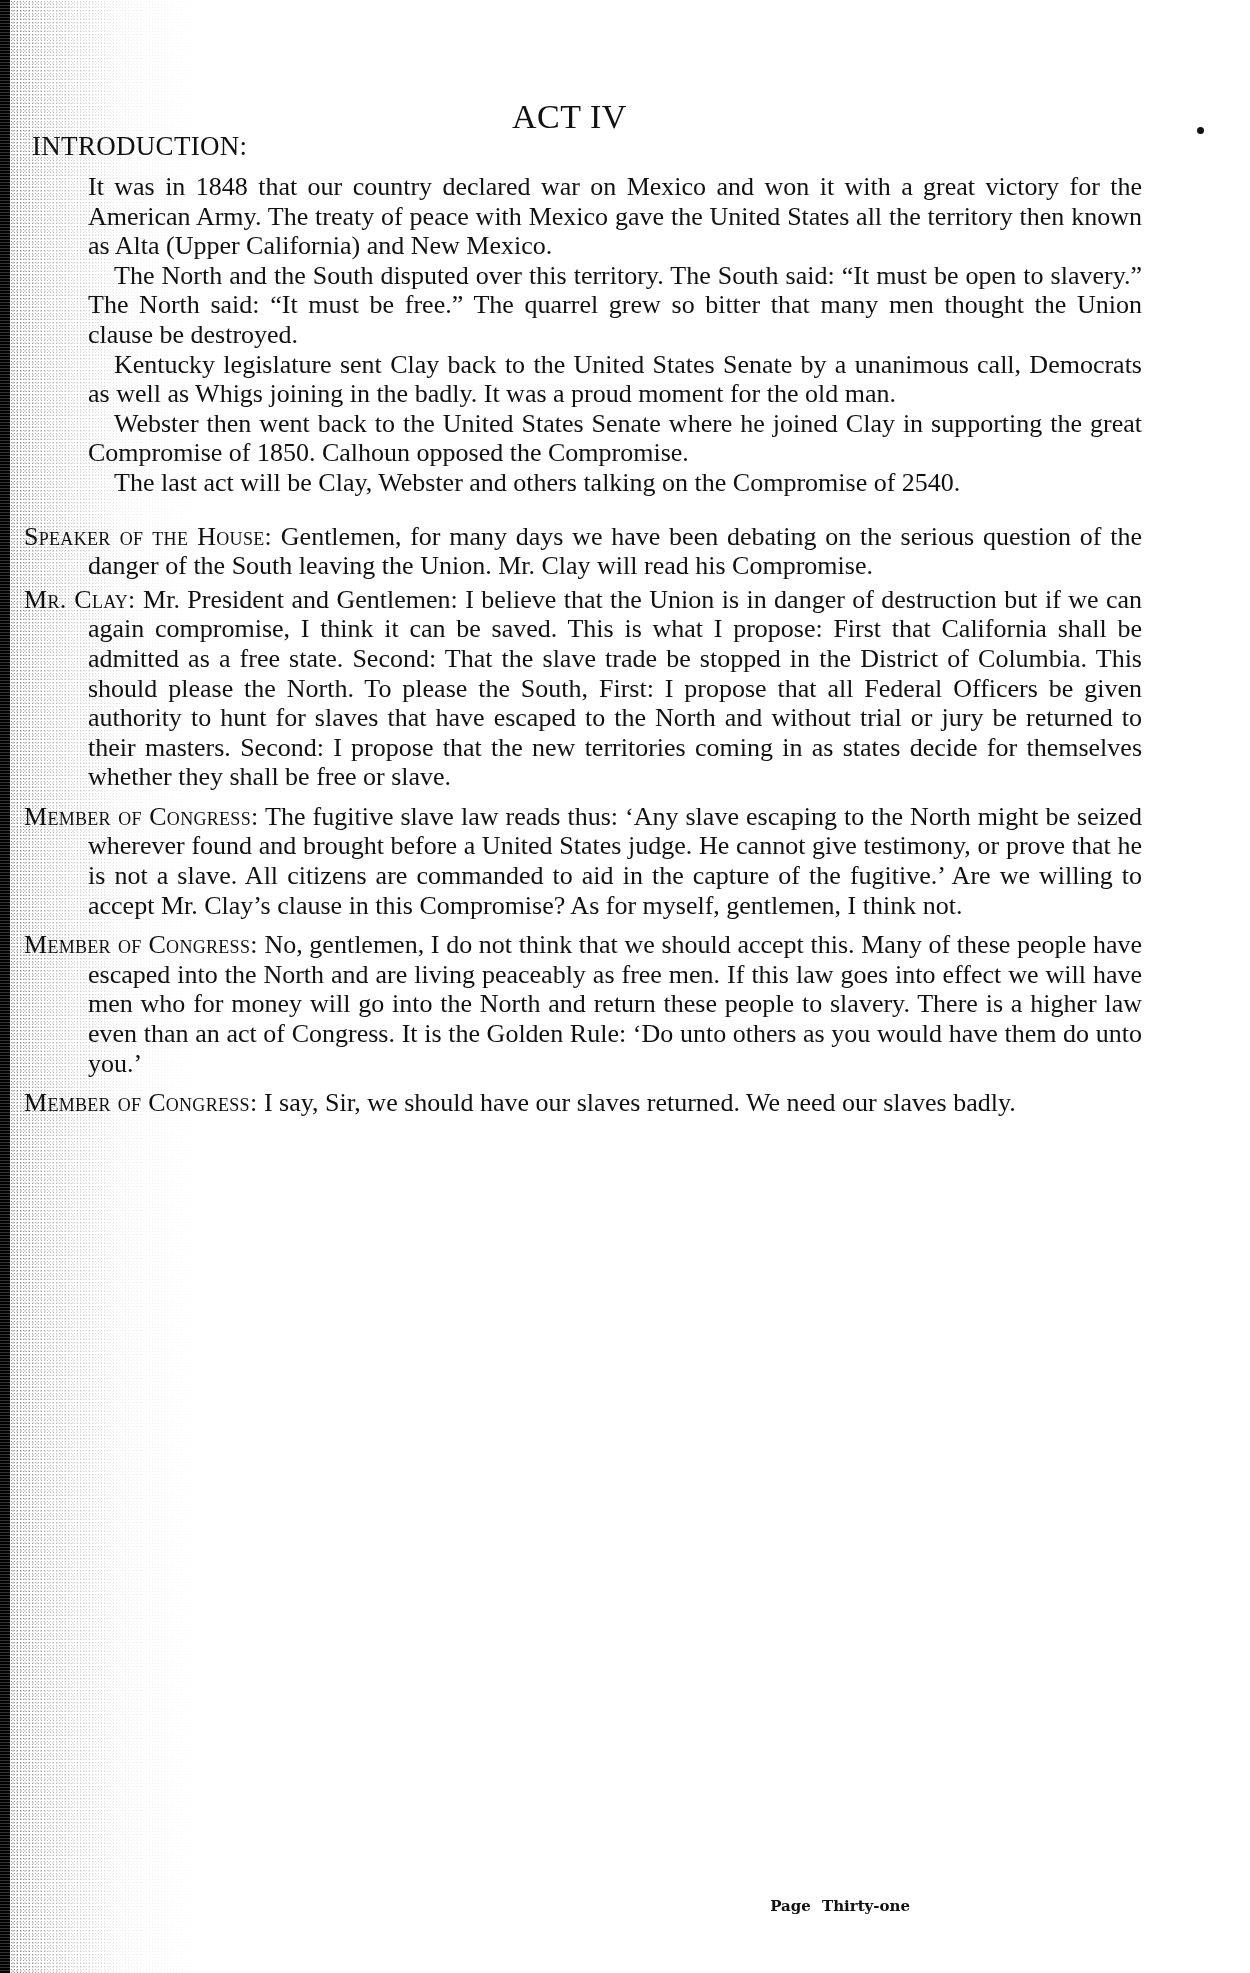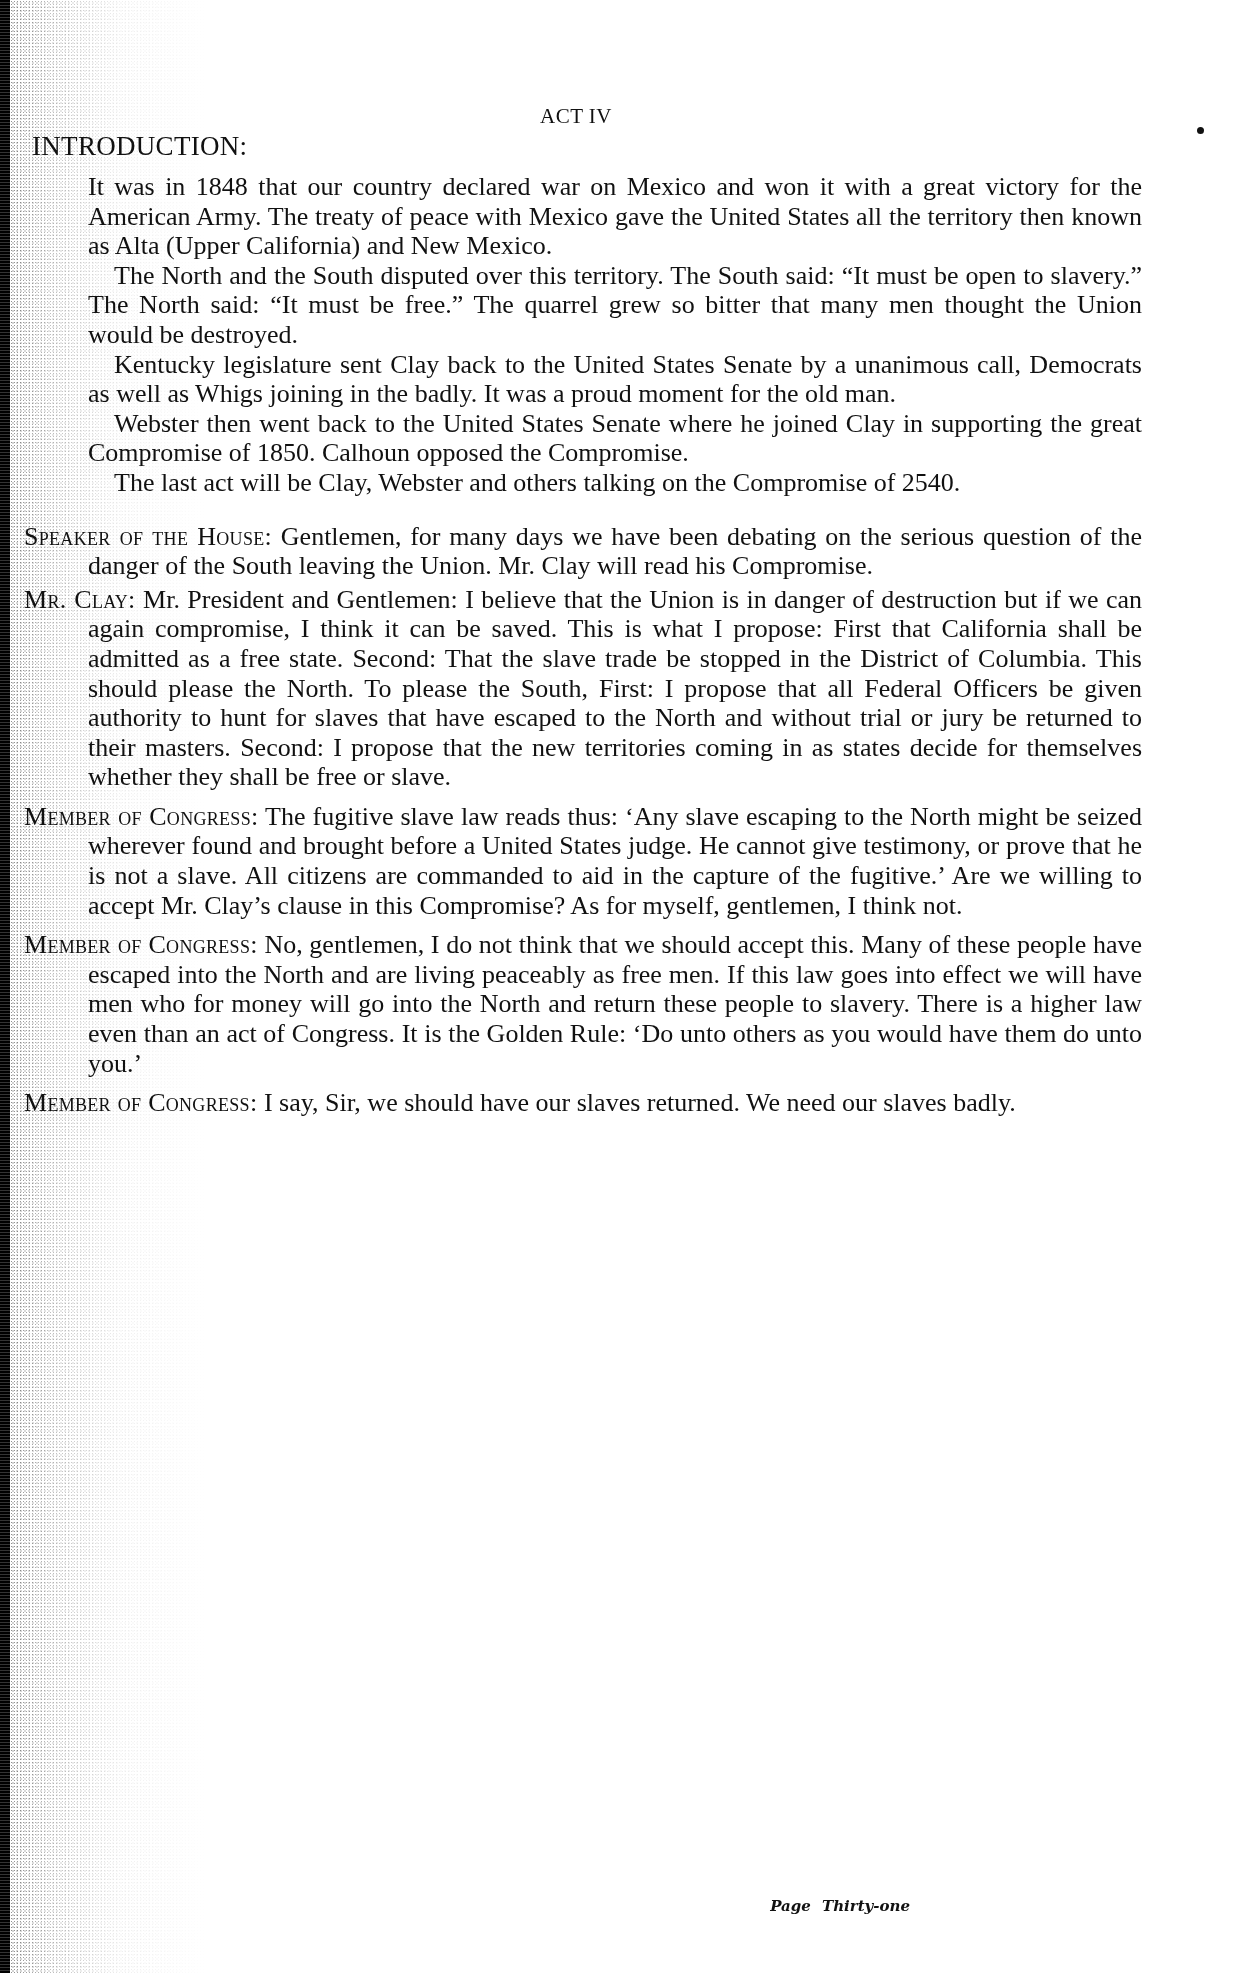--- a/index.html
+++ b/index.html
@@ -20,59 +20,58 @@
     -webkit-mask-image: linear-gradient(90deg, #000 0%, rgba(0,0,0,0.6) 20%, rgba(0,0,0,0.15) 55%, transparent 100%);
     mask-image: linear-gradient(90deg, #000 0%, rgba(0,0,0,0.6) 20%, rgba(0,0,0,0.15) 55%, transparent 100%);
     opacity: 0.8;
   }
   .speck { position: absolute; width: 7px; height: 7px; border-radius: 50%; background: #111; }
   .page {
     position: absolute; left: 16px; top: 0; width: 1130px;
     font-size: 26px; line-height: 29.6px;
   }
   .act-title {
-    position: absolute; left: 524px; top: 102px; font-size: 21px; letter-spacing: 0.5px;
+    position: absolute; left: 496px; top: 102px; font-size: 34px; letter-spacing: 0.5px;
   }
   .intro-heading {
     position: absolute; left: 16px; top: 132px; font-size: 27px; letter-spacing: 0.3px;
   }
   .body-block { position: absolute; left: 8px; top: 172px; width: 1118px; }
   .para {
     margin: 0; text-align: justify; text-align-last: left;
     padding-left: 64px; 
   }
   .para.indent { text-indent: 26px; }
   .speech {
     margin: 10px 0 0 0; text-align: justify; text-align-last: left;
     padding-left: 64px; text-indent: -64px;
   }
   .speaker { font-variant: small-caps; letter-spacing: 0.3px; }
   .stage { margin: 6px 0 0 0; padding-left: 90px; }
   .footer {
     position: absolute; right: 340px; top: 1897px;
     font-family: "DejaVu Serif", serif; font-weight: bold; font-size: 15px;
     word-spacing: 6px;
-    font-style: italic;
   }
 </style>
 </head>
 <body>
 
 <div class="binding"></div>
 <div class="gutter"></div>
 <div class="speck" style="left:1197px; top:127px;"></div>
 
 <div class="page">
   <div class="act-title">ACT IV</div>
   <div class="intro-heading">INTRODUCTION:</div>
 
   <div class="body-block">
     <section>
       <p class="para">It was in 1848 that our country declared war on Mexico and won it with a great victory for the American Army.  The treaty of peace with Mexico gave the United States all the territory then known as Alta (Upper California) and New Mexico.</p>
-      <p class="para indent">The North and the South disputed over this territory.  The South said: “It must be open to slavery.”  The North said: “It must be free.”  The quarrel grew so bitter that many men thought the Union would be destroyed.</p>
+      <p class="para indent">The North and the South disputed over this territory.  The South said: “It must be open to slavery.”  The North said: “It must be free.”  The quarrel grew so bitter that many men thought the Union clause be destroyed.</p>
       <p class="para indent">Kentucky legislature sent Clay back to the United States Senate by a unanimous call, Democrats as well as Whigs joining in the badly.  It was a proud moment for the old man.</p>
       <p class="para indent">Webster then went back to the United States Senate where he joined Clay in supporting the great Compromise of 1850.  Calhoun opposed the Compromise.</p>
       <p class="para indent">The last act will be Clay, Webster and others talking on the Compromise of 2540.</p>
     </section>
 
     <section style="margin-top:24px;">
       <p class="speech">
         <span class="speaker">Speaker of the House:</span>
         <span>Gentlemen, for many days we have been debating on the serious question of the danger of the South leaving the Union.  Mr. Clay will read his Compromise.</span>
       </p>

